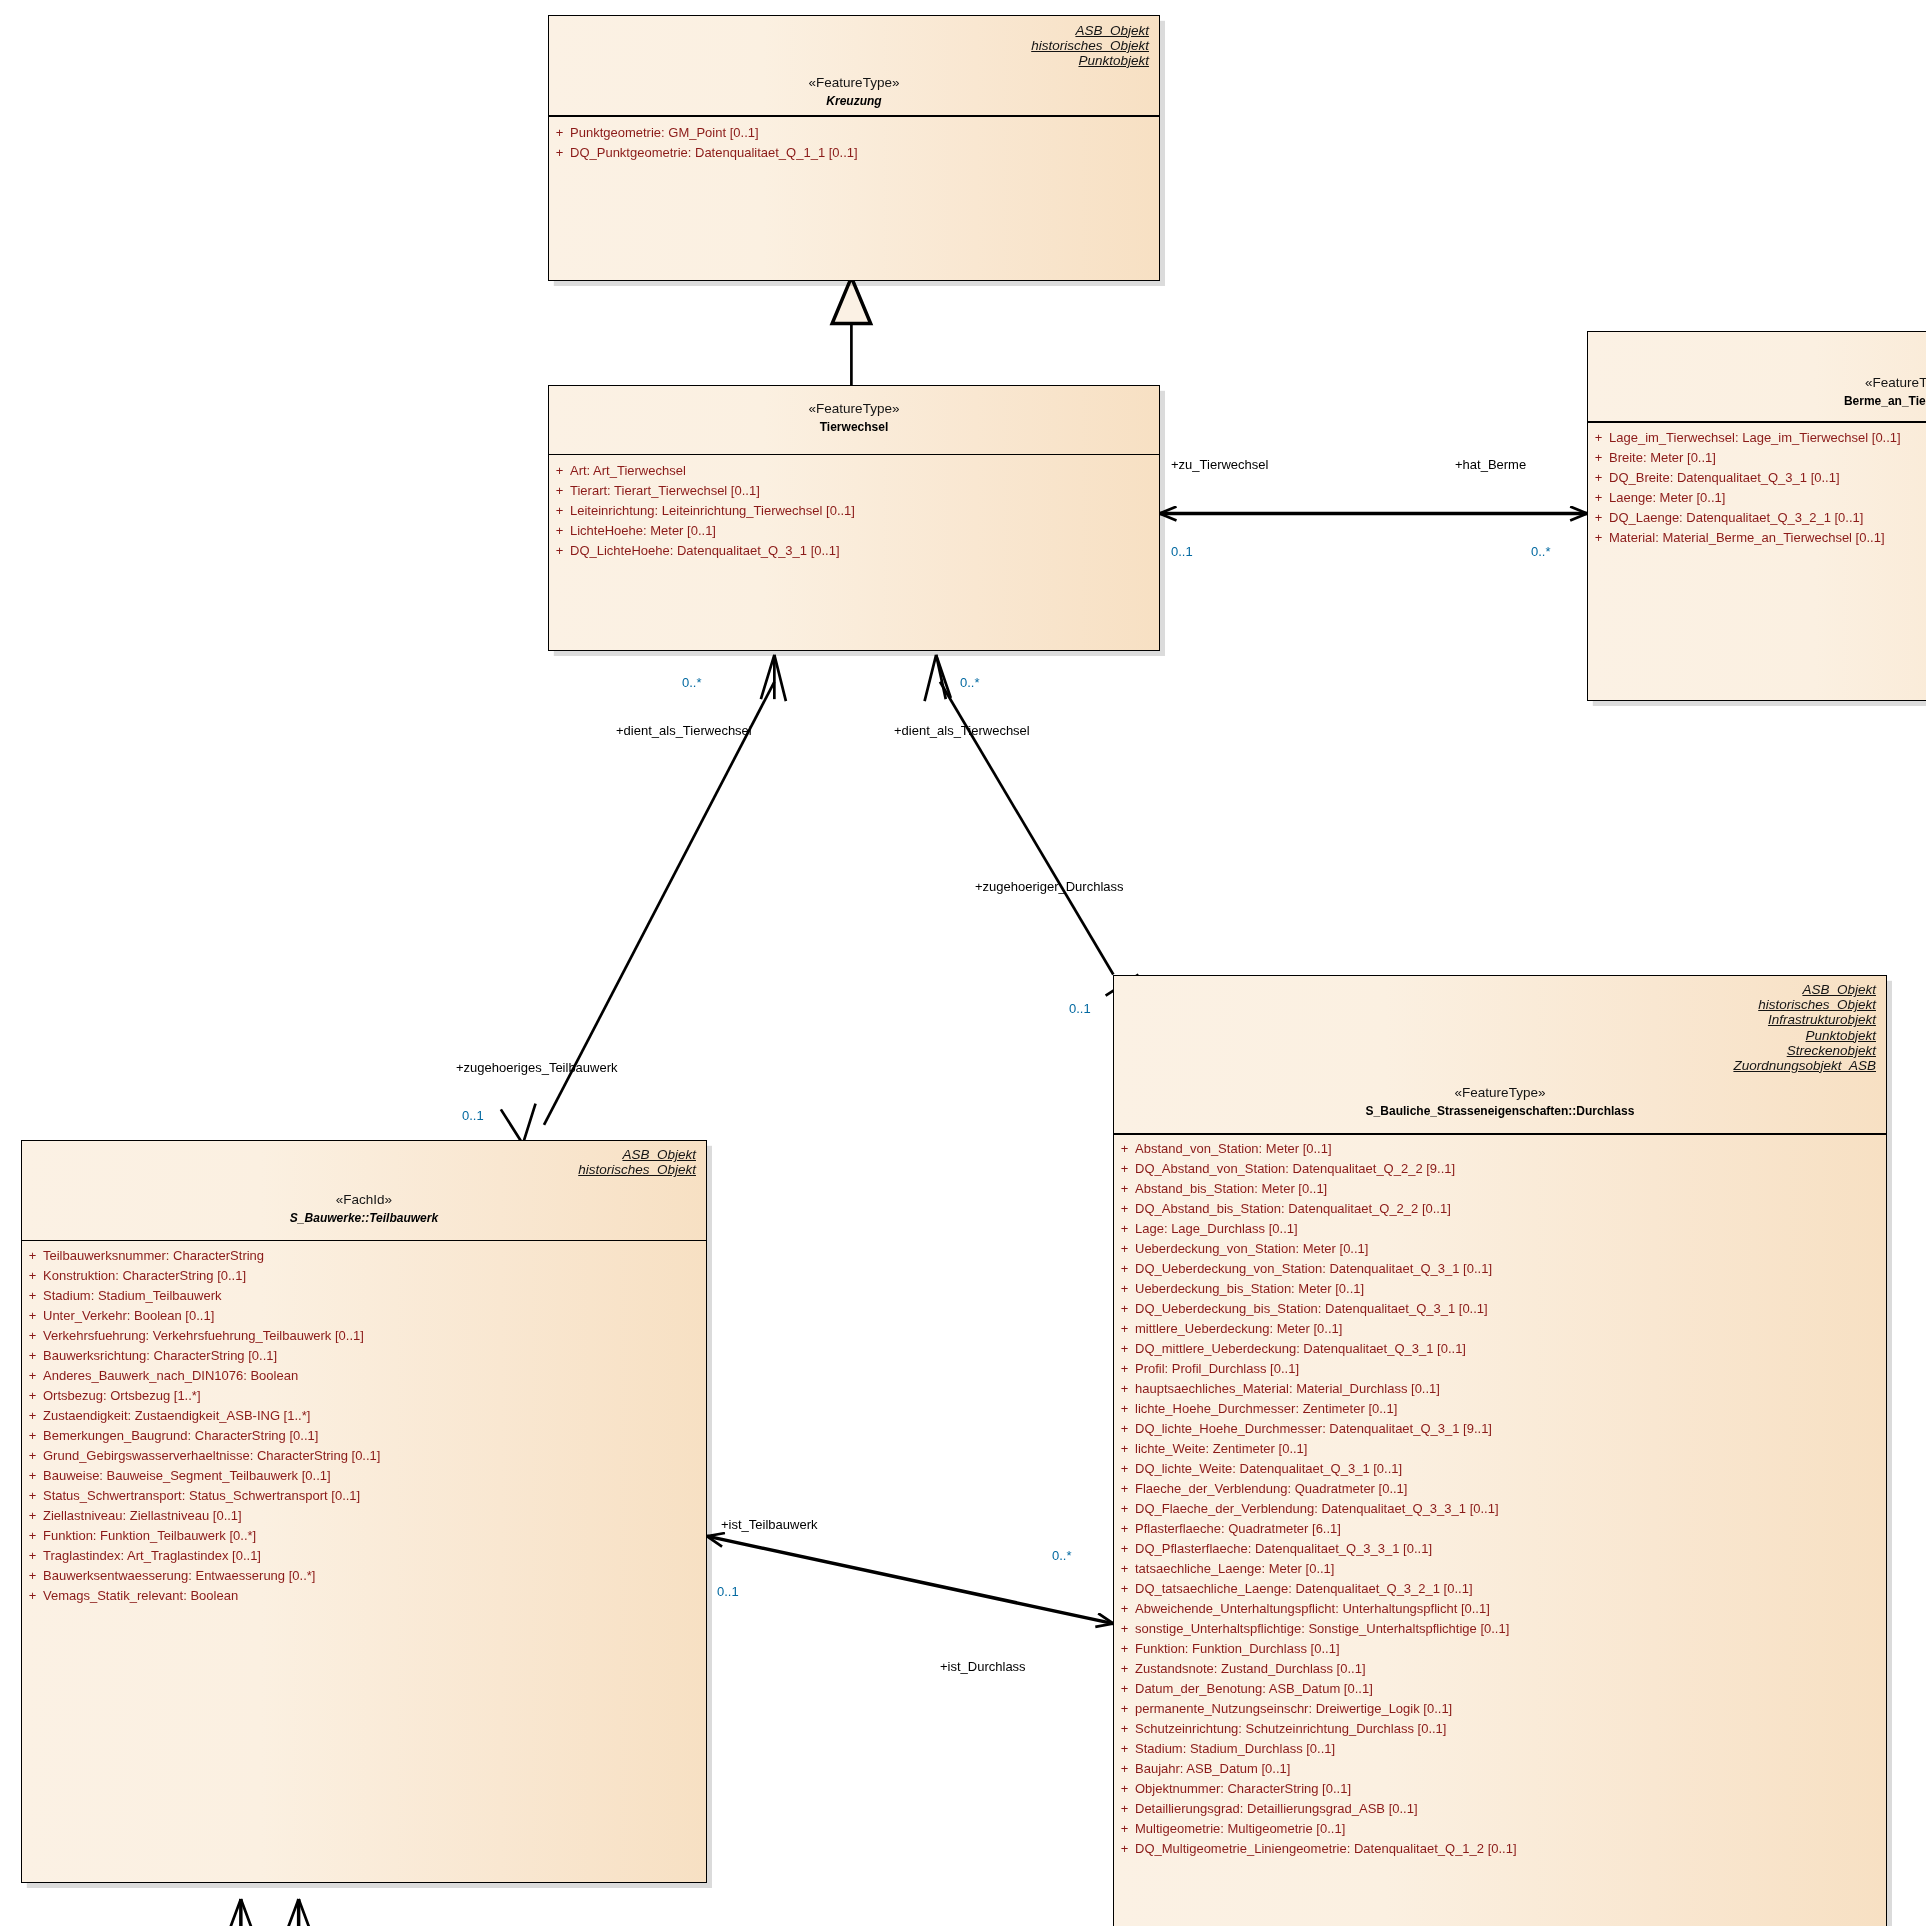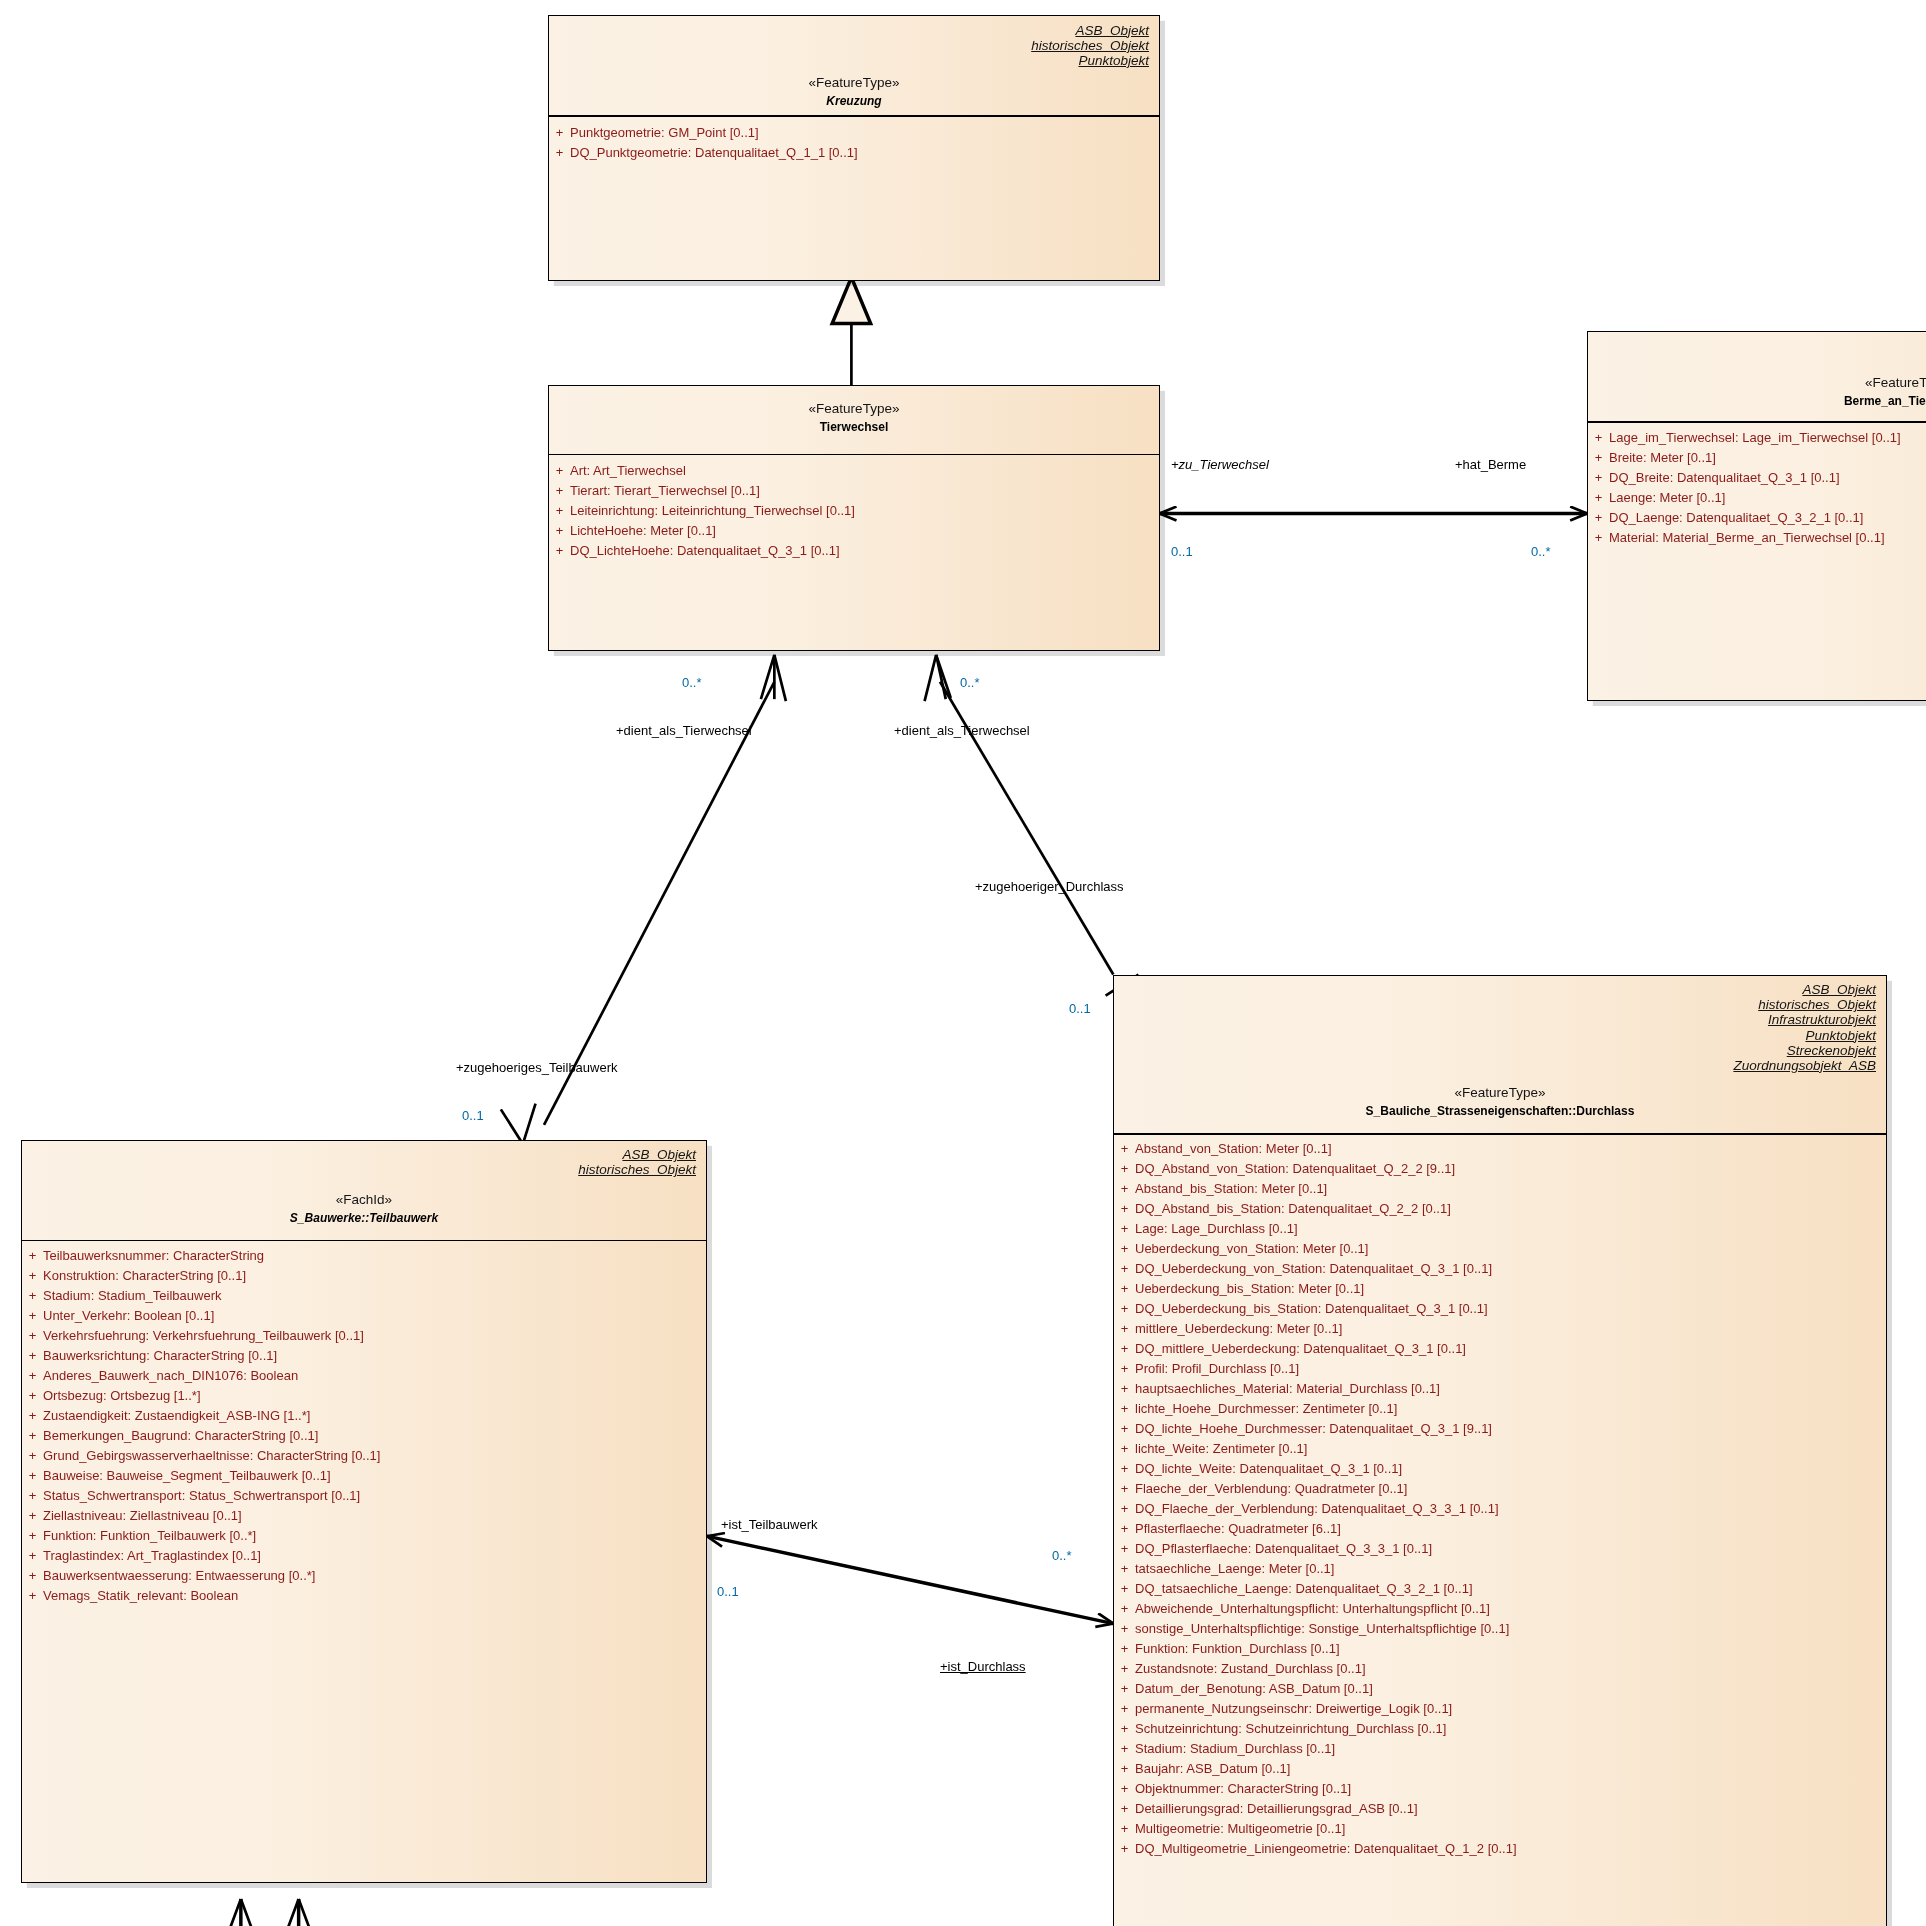--- a/index.html
+++ b/index.html
@@ -473,38 +473,38 @@
           <span class="vis">+</span>
           <span class="sig">Multigeometrie: Multigeometrie [0..1]</span>
         </div>
       <div class="attr">
           <span class="vis">+</span>
           <span class="sig">DQ_Multigeometrie_Liniengeometrie: Datenqualitaet_Q_1_2 [0..1]</span>
         </div>
     </div>
   </div>
 
-  <div class="edge-label" style="left:1171px;top:458px;font-style:italic;">+zu_Tierwechsel</div>
+  <div class="edge-label" style="left:1171px;top:458px;">+zu_Tierwechsel</div>
   <div class="mult" style="left:1171px;top:545px;">0..1</div>
 
   <div class="edge-label" style="left:1455px;top:458px;">+hat_Berme</div>
   <div class="mult" style="left:1531px;top:545px;">0..*</div>
 
   <div class="mult" style="left:682px;top:676px;">0..*</div>
   <div class="edge-label" style="left:616px;top:724px;">+dient_als_Tierwechsel</div>
 
   <div class="mult" style="left:960px;top:676px;">0..*</div>
   <div class="edge-label" style="left:894px;top:724px;">+dient_als_Tierwechsel</div>
 
   <div class="edge-label" style="left:975px;top:880px;text-align:center;">+zugehoeriger_Durchlass</div>
   <div class="mult" style="left:1069px;top:1002px;">0..1</div>
 
   <div class="edge-label" style="left:456px;top:1061px;">+zugehoeriges_Teilbauwerk</div>
   <div class="mult" style="left:462px;top:1109px;">0..1</div>
 
   <div class="edge-label" style="left:721px;top:1518px;">+ist_Teilbauwerk</div>
   <div class="mult" style="left:717px;top:1585px;">0..1</div>
 
-  <div class="edge-label" style="left:940px;top:1660px;text-decoration:underline;">+ist_Durchlass</div>
+  <div class="edge-label" style="left:940px;top:1660px;">+ist_Durchlass</div>
   <div class="mult" style="left:1052px;top:1549px;">0..*</div>
 
 </div>
 
 
 </body></html>

